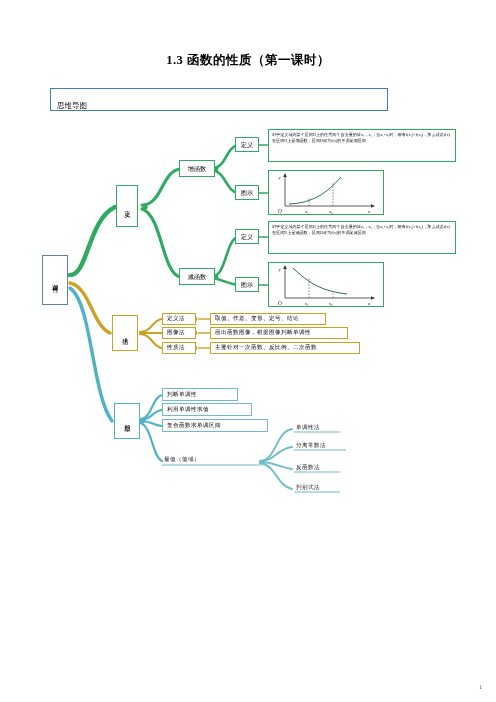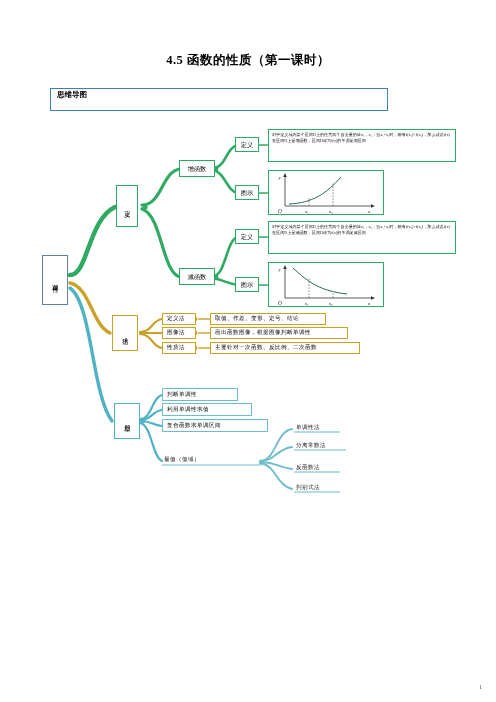--- a/index.html
+++ b/index.html
@@ -16,21 +16,21 @@
     text-align:center;font-size:12.5px;font-weight:bold;
     letter-spacing:.5px;
   }
 
   
   .sec-box{
     position:absolute;left:50px;top:88px;width:338px;height:23px;
     border:1.4px solid #3d7fb8;background:#fff;box-sizing:border-box;
   }
   .sec-box span{
-    position:absolute;left:6px;top:1px;font-size:7.5px;font-weight:bold;
+    position:absolute;left:6px;top:12px;font-size:7.5px;font-weight:normal;
   }
 
   
   .map{position:absolute;left:40px;top:125px;width:420px;height:375px;}
   .map svg{position:absolute;left:0;top:0;}
 
   
   .node{
     position:absolute;box-sizing:border-box;background:#ffffff;
     display:flex;align-items:center;justify-content:center;
@@ -77,21 +77,21 @@
 
   .pagenum{
     position:absolute;right:14px;bottom:12px;font-size:6px;color:#555;
   }
 </style>
 </head>
 <body>
 
 <div class="page">
 
-  <div class="doc-title">4.5  函数的性质（第一课时）</div>
+  <div class="doc-title">1.3  函数的性质（第一课时）</div>
 
   <div class="sec-box">
     <span>思维导图</span>
   </div>
 
   <div class="map">
 
     <svg width="420" height="375">
 
       <path d="M30,150 C 48,150 48,95 75,82" stroke="#2faa63" stroke-width="4.5" fill="none" stroke-linecap="round"></path>

